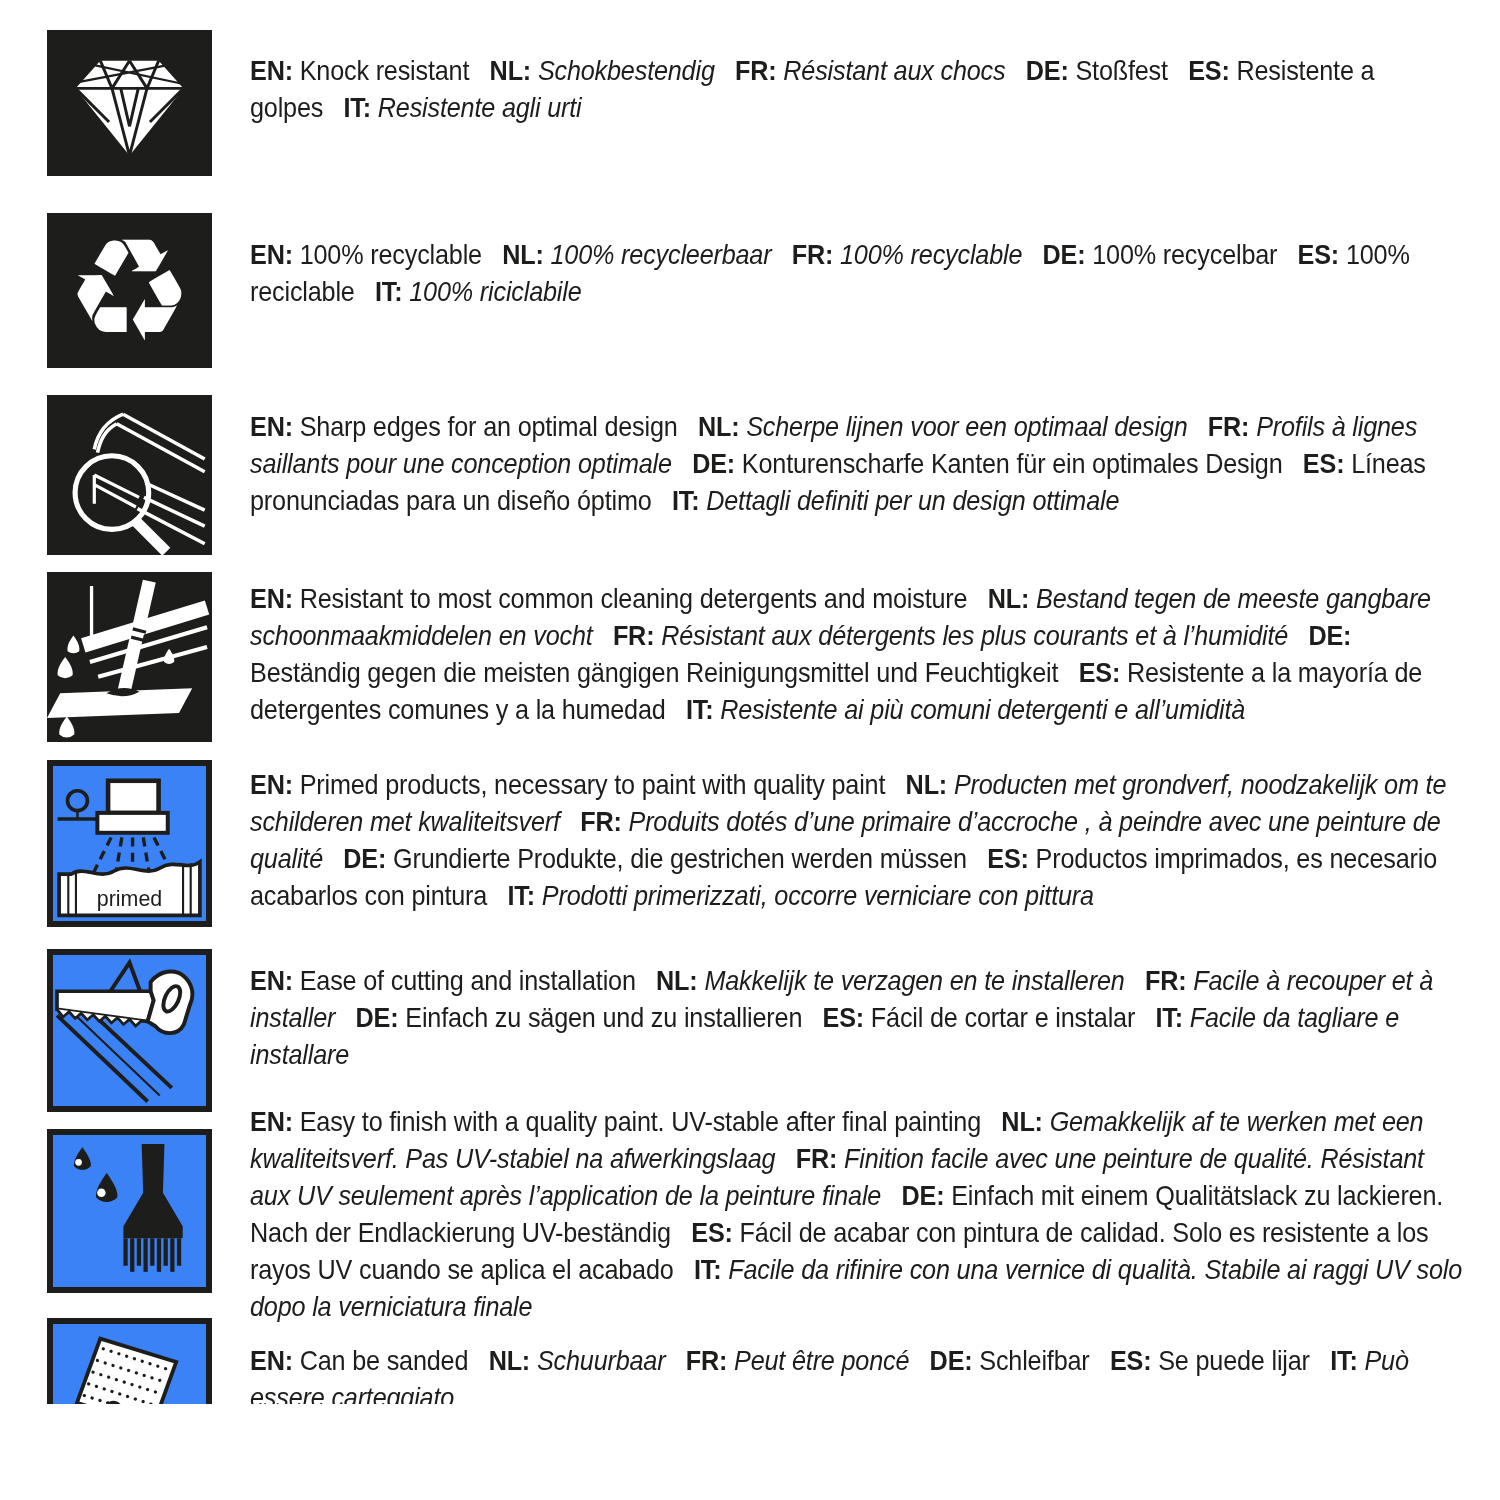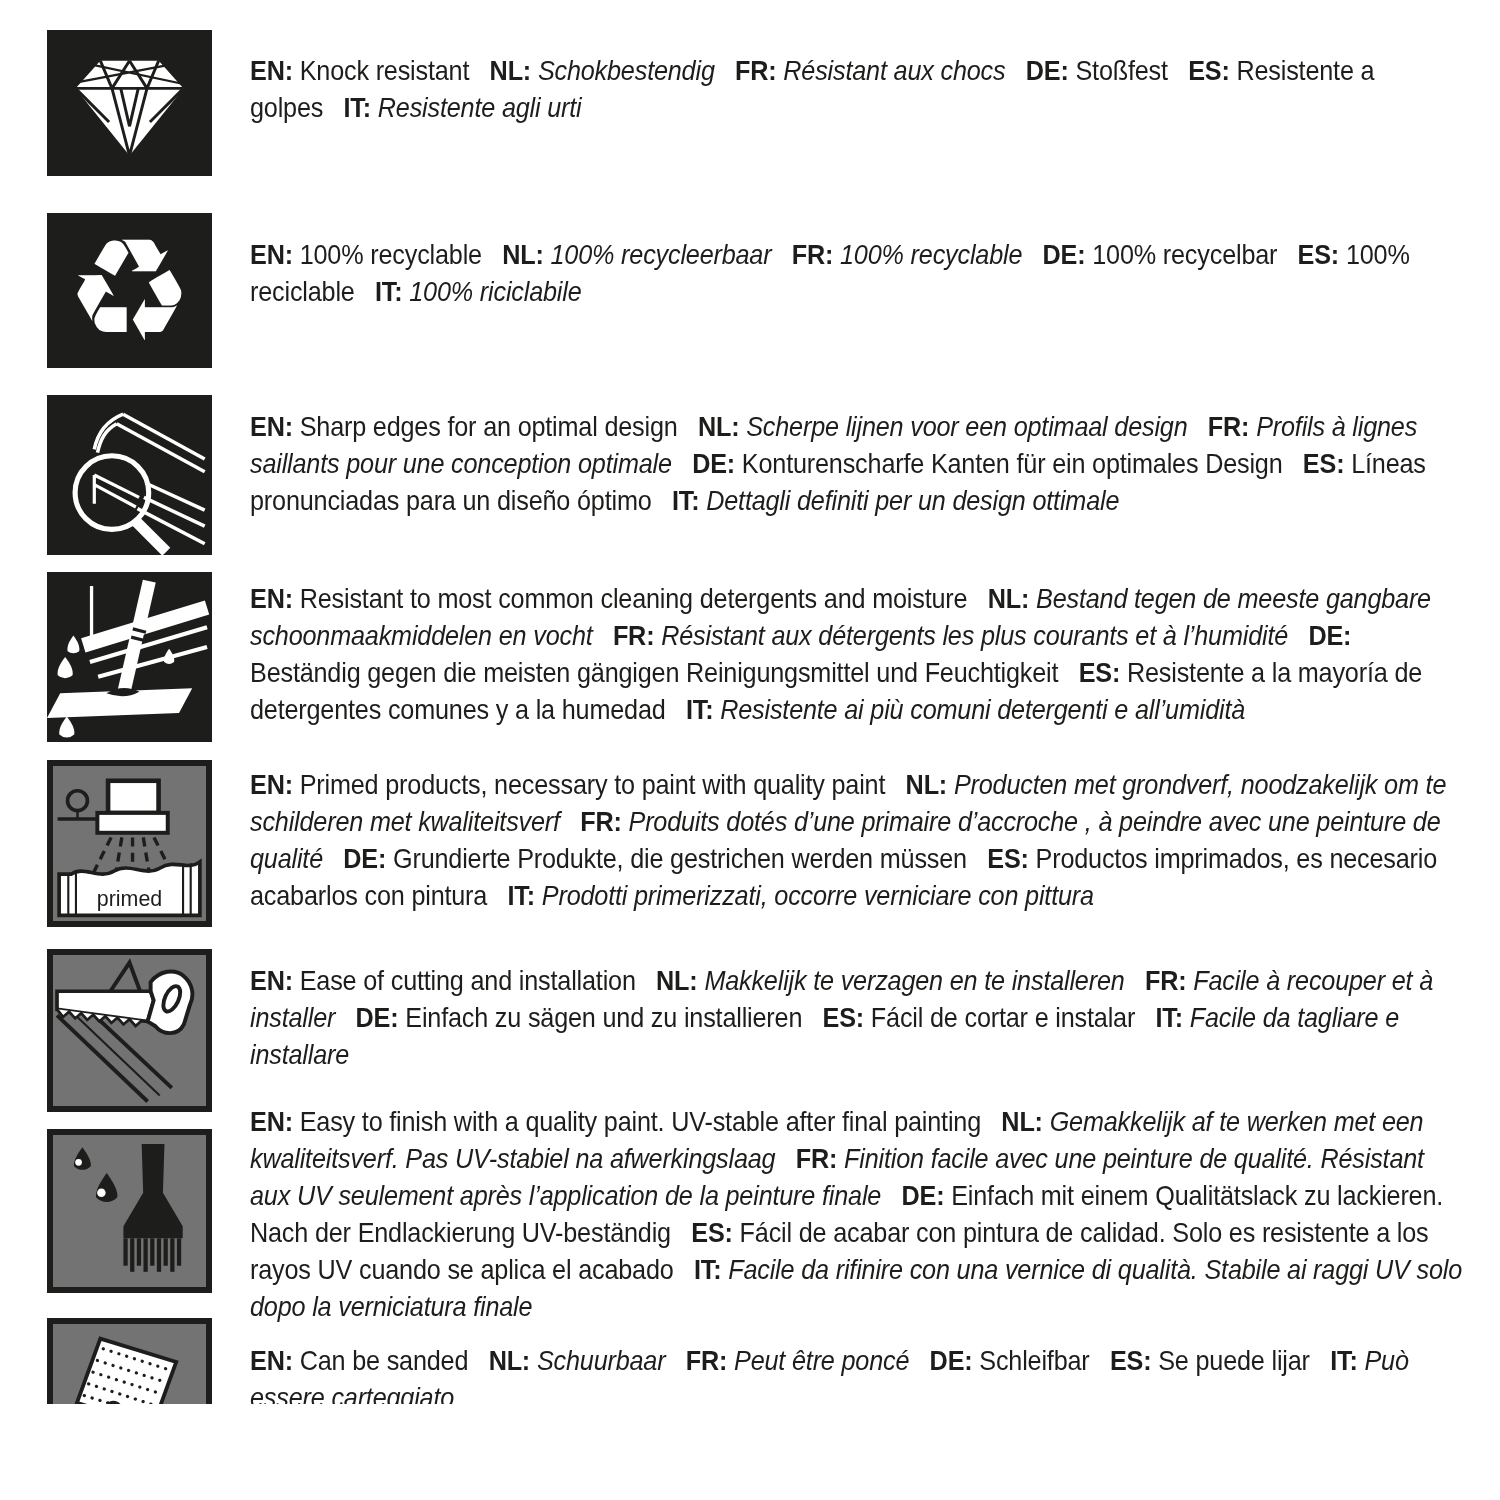--- a/index.html
+++ b/index.html
@@ -12,21 +12,21 @@
     overflow:hidden;
     padding-left:20px;
   }
   .row{position:absolute;inset:0;pointer-events:none;}
   .icon-box{
     position:absolute;left:47px;top:var(--it);
     width:165px;height:var(--ih,160px);
     box-sizing:border-box;
   }
   .icon-box.dark{background:#1d1d1b;}
-  .icon-box.light{background:#737373;border:6px solid #1d1d1b;}
+  .icon-box.light{background:#3b82f6;border:6px solid #1d1d1b;}
   .icon-box svg{width:100%;height:100%;display:block;}
   .text-block{
     position:absolute;left:250px;top:var(--tt);
     width:1352px;margin:0;
     transform:scaleX(0.9);transform-origin:0 0;
     font-size:28px;line-height:37px;letter-spacing:-0.2px;
   }
   .seg{margin-right:15px;}
   .lang-label{font-weight:bold;font-style:normal;}
   .lang-text.it{font-style:italic;}

